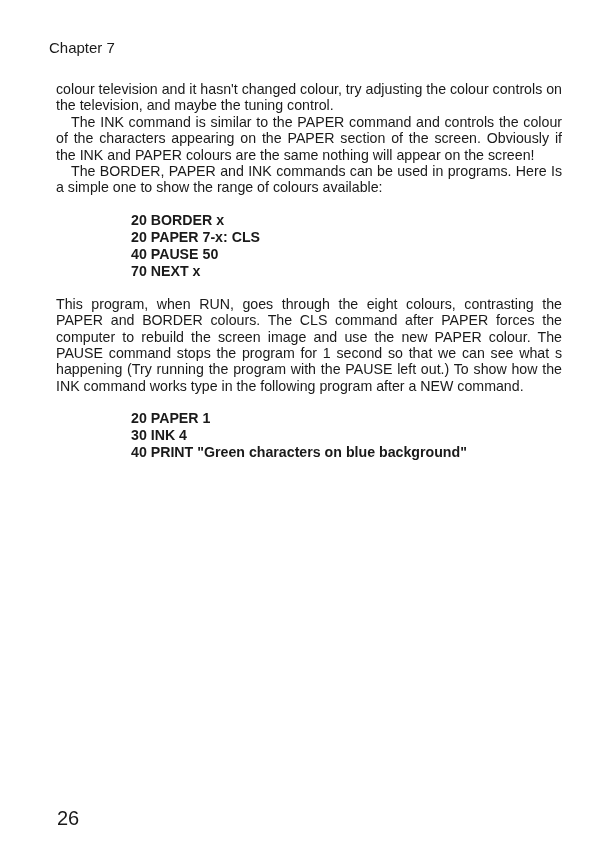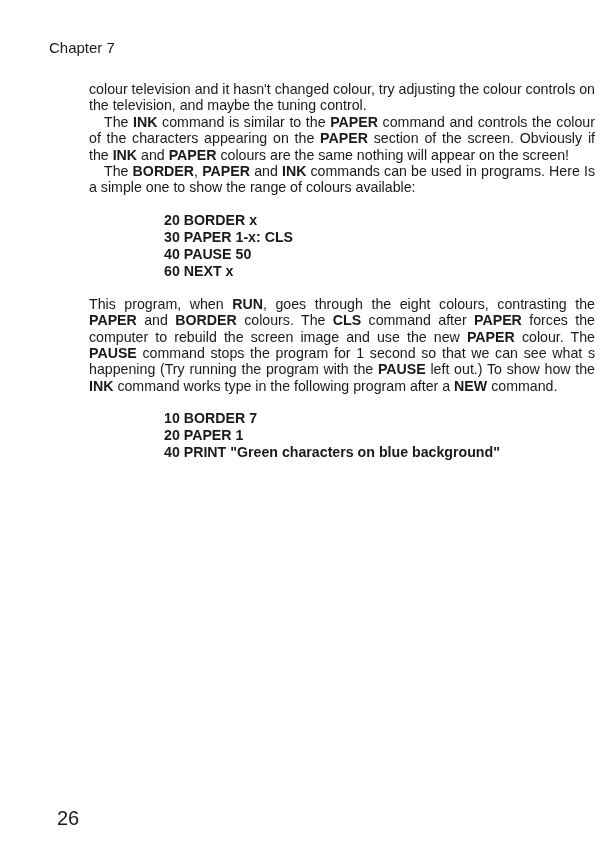--- a/index.html
+++ b/index.html
@@ -1,48 +1,48 @@
 <!DOCTYPE html>
 <html><head>
   <meta charset="utf-8">
   <style>
     html, body { margin: 0; padding: 0; background: #ffffff; }
     body {
       width: 600px; height: 848px; position: relative; overflow: hidden;
       font-family: "Liberation Sans", sans-serif; color: #1a1a1a;
     }
     .header { position: absolute; left: 49px; top: 39px; font-size: 15px; }
-    .page-body { position: absolute; left: 56px; top: 81px; width: 506px; font-size: 14.2px; line-height: 16.4px; margin-left: 33px; }
+    .page-body { position: absolute; left: 56px; top: 81px; width: 506px; font-size: 14.2px; line-height: 16.4px; }
     .para { margin: 0; text-align: justify; }
     .para.indent { text-indent: 15px; }
-    b { font-weight: bold; }
+    b { font-weight: normal; }
     .code { margin: 16px 0 16px 75px; font-weight: bold; font-size: 14.2px; line-height: 17px; }
     .code-line { white-space: pre; }
     .footer { position: absolute; left: 57px; top: 807px; font-size: 20px; }
   </style>
 </head>
 <body>
 
 <div class="header">Chapter 7</div>
 
 <div class="page-body">
   <div id="intro-paras">
       <p class="para"><span>colour television and it hasn't changed colour, try adjusting the colour controls on the television, and maybe the tuning control.</span></p>
       <p class="para indent"><span>The </span><b>INK</b><span> command is similar to the </span><b>PAPER</b><span> command and controls the colour of the characters appearing on the </span><b>PAPER</b><span> section of the screen. Obviously if the </span><b>INK</b><span> and </span><b>PAPER</b><span> colours are the same nothing will appear on the screen!</span></p>
       <p class="para indent"><span>The </span><b>BORDER</b><span>, </span><b>PAPER</b><span> and </span><b>INK</b><span> commands can be used in programs. Here Is a simple one to show the range of colours available:</span></p>
     </div>
   <div class="code" id="program1">
       <div class="code-line">20 BORDER x</div>
-      <div class="code-line">30 PAPER 1-x: CLS</div>
+      <div class="code-line">20 PAPER 7-x: CLS</div>
       <div class="code-line">40 PAUSE 50</div>
-      <div class="code-line">60 NEXT x</div>
+      <div class="code-line">70 NEXT x</div>
     </div>
   <div id="mid-para">
       <p class="para"><span>This program, when </span><b>RUN</b><span>, goes through the eight colours, contrasting the </span><b>PAPER</b><span> and </span><b>BORDER</b><span> colours. The </span><b>CLS</b><span> command after </span><b>PAPER</b><span> forces the computer to rebuild the screen image and use the new </span><b>PAPER</b><span> colour. The </span><b>PAUSE</b><span> command stops the program for 1 second so that we can see what s happening (Try running the program with the </span><b>PAUSE</b><span> left out.) To show how the </span><b>INK</b><span> command works type in the following program after a </span><b>NEW</b><span> command.</span></p>
     </div>
   <div class="code" id="program2">
-      <div class="code-line">10 BORDER 7</div>
       <div class="code-line">20 PAPER 1</div>
+      <div class="code-line">30 INK 4</div>
       <div class="code-line">40 PRINT "Green characters on blue background"</div>
     </div>
 </div>
 
 <div class="footer">26</div>
 
 </body></html>

